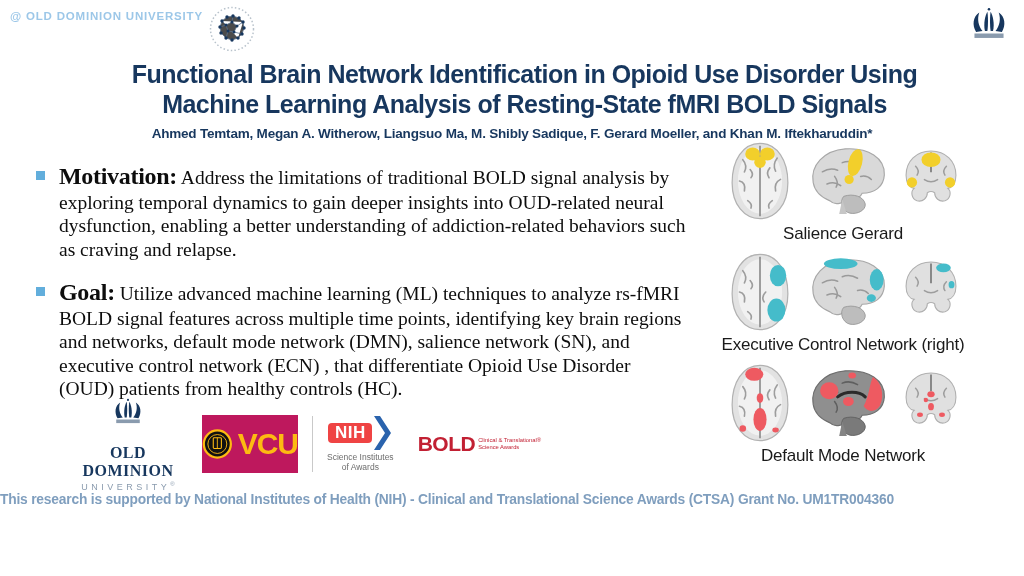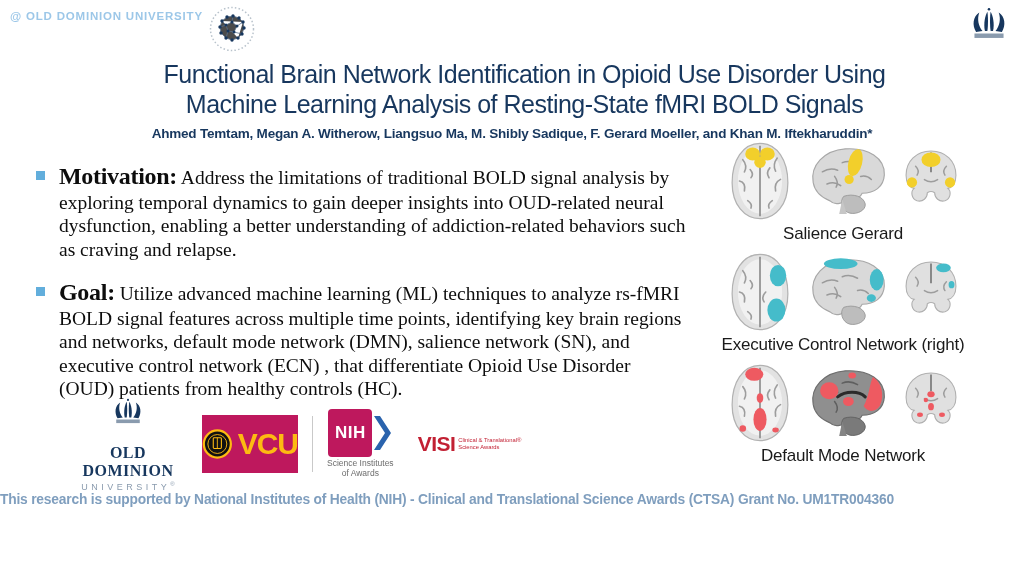--- a/index.html
+++ b/index.html
@@ -16,21 +16,21 @@
   .vision-o {
     display:inline-block; width:24px; height:24px; border-radius:50%; margin:0 1px;
     background:radial-gradient(circle, #ffffff 0 26%, #A9D2EE 30% 100%);
   }
   .vision-sub { font-size:11.5px; font-weight:bold; color:#9CC7E8; letter-spacing:0.8px; margin-top:2px; }
   .brainnet-icon { margin-left:6px; margin-top:-2px; }
   .crown-corner { position:absolute; right:14px; top:6px; }
 
   
   .title-block { position:absolute; left:0; right:0; top:60px; text-align:center; }
-  .title-line { font-size:25px; font-weight:normal; color:#17375E; letter-spacing:-0.5px; line-height:1.18;padding-left:25px; }
+  .title-line { font-size:25px; font-weight:bold; color:#17375E; letter-spacing:-0.5px; line-height:1.18;padding-left:25px; }
   .authors { margin-top:7px; font-size:13.5px; font-weight:bold; color:#17375E; letter-spacing:-0.2px; }
 
   
   .content { position:absolute; left:36px; top:162px; width:650px; }
   .bullet-item { display:flex; margin-bottom:17px; }
   .bullet-square { flex:0 0 auto; width:9px; height:9px; background:#62AEDC; margin:9px 14px 0 0; }
   .bullet-text { font-family:"Liberation Serif", serif; font-size:19.5px; line-height:1.2; color:#0d0d0d; }
   .bullet-heading { font-weight:bold; font-size:24px; letter-spacing:-0.3px; }
 
   
@@ -44,21 +44,21 @@
   .logos-row { position:absolute; left:68px; top:410px; height:68px; display:flex; align-items:center; gap:14px; }
   .odu-logo { text-align:center; width:120px; }
   .odu-name { font-family:"Liberation Serif", serif; font-weight:bold; font-size:16px; color:#17375E; letter-spacing:0.5px; margin-top:15px; }
   .odu-sub { font-size:9px; color:#8A9BAE; letter-spacing:3.5px; margin-top:1px; }
   .odu-sub sup { font-size:6px; letter-spacing:0; }
   .vcu-box { width:96px; height:58px; background:#be185d; display:flex; align-items:center; justify-content:center; gap:5px; }
   .vcu-text { color:#FDBA12; font-weight:bold; font-size:30px; letter-spacing:-1px; }
   .logo-divider { width:1px; height:56px; background:#c9c9c9; }
   .nih-logo { text-align:center; }
   .nih-top { display:flex; align-items:center; justify-content:center; }
-  .nih-box { width:44px; height:48px; background:#be185d; border-radius:4px; display:flex; align-items:center; justify-content:center; }
+  .nih-box { width:44px; height:20px; background:#ef4444; border-radius:4px; display:flex; align-items:center; justify-content:center; }
   .nih-acronym { color:#ffffff; font-weight:bold; font-size:17px; letter-spacing:0.5px; }
   .nih-caption { font-size:8.5px; color:#6d6d6d; line-height:1.15; margin-top:2px; }
   .ctsa-logo { display:flex; align-items:center; margin-left:10px; }
   .ctsa-acronym { color:#C22033; font-weight:bold; font-size:21px; letter-spacing:-0.5px; }
   .ctsa-caption { font-size:5.8px; color:#C22033; line-height:1.2; margin-left:3px; text-align:left; }
   .ctsa-reg { font-size:6px; color:#C22033; vertical-align:top; }
 
   
   .footer { position:absolute; left:0; right:0; top:490px; text-align:left; }
   .footer-text { font-size:13.8px; font-weight:bold; color:#7F9EBE; letter-spacing:-0.2px; }
@@ -338,21 +338,21 @@
           <path d="M2,1 L8,1 L19,18 L8,35 L2,35 L13,18 Z" fill="#2A63AD"></path>
         </svg>
       </div>
       <div class="nih-caption">
         <div>Science Institutes</div>
         <div>of Awards</div>
       </div>
     </div>
 
     <div class="ctsa-logo">
-      <span class="ctsa-acronym">VISI</span>
+      <span class="ctsa-acronym">BOLD</span>
       <div class="ctsa-caption">
         <div><span>Clinical &amp; Translational</span><span class="ctsa-reg">®</span></div>
         <div>Science Awards</div>
       </div>
     </div>
 
   </div>
 
   <div class="footer">
     <span class="footer-text">This research is supported by National Institutes of Health (NIH) - Clinical and Translational Science Awards (CTSA) Grant No. UM1TR004360</span>

